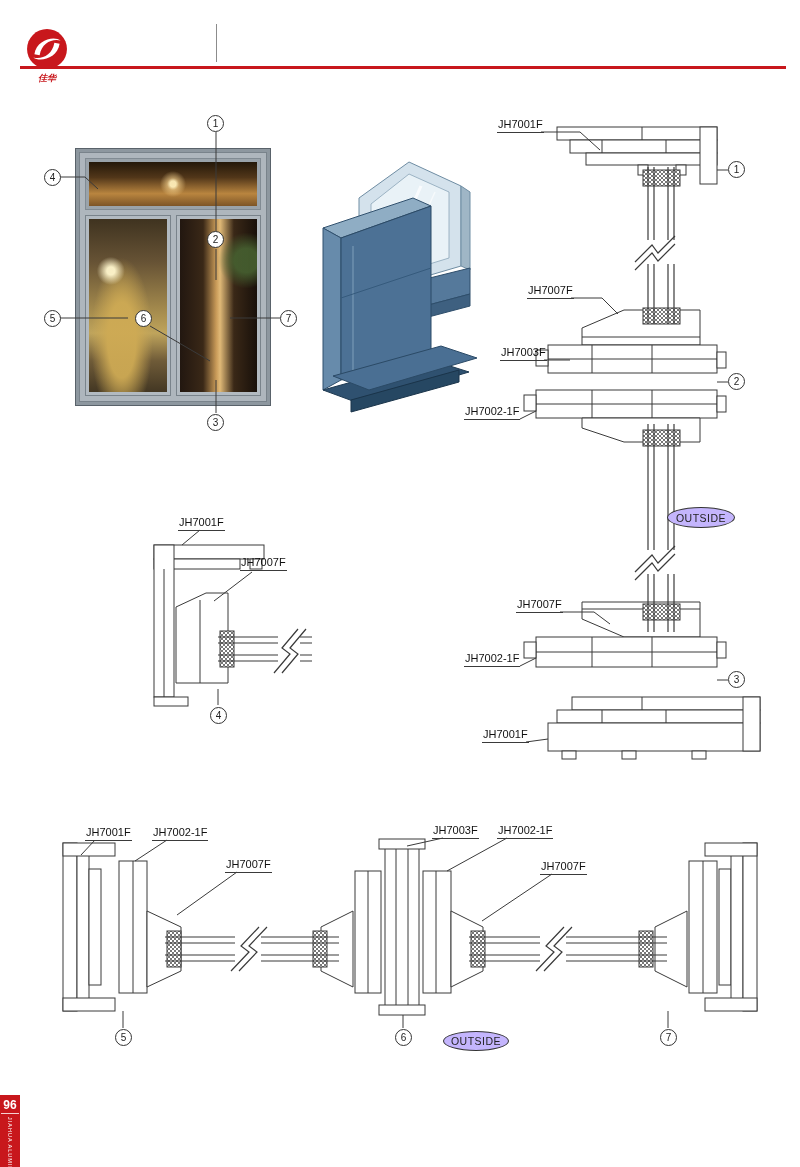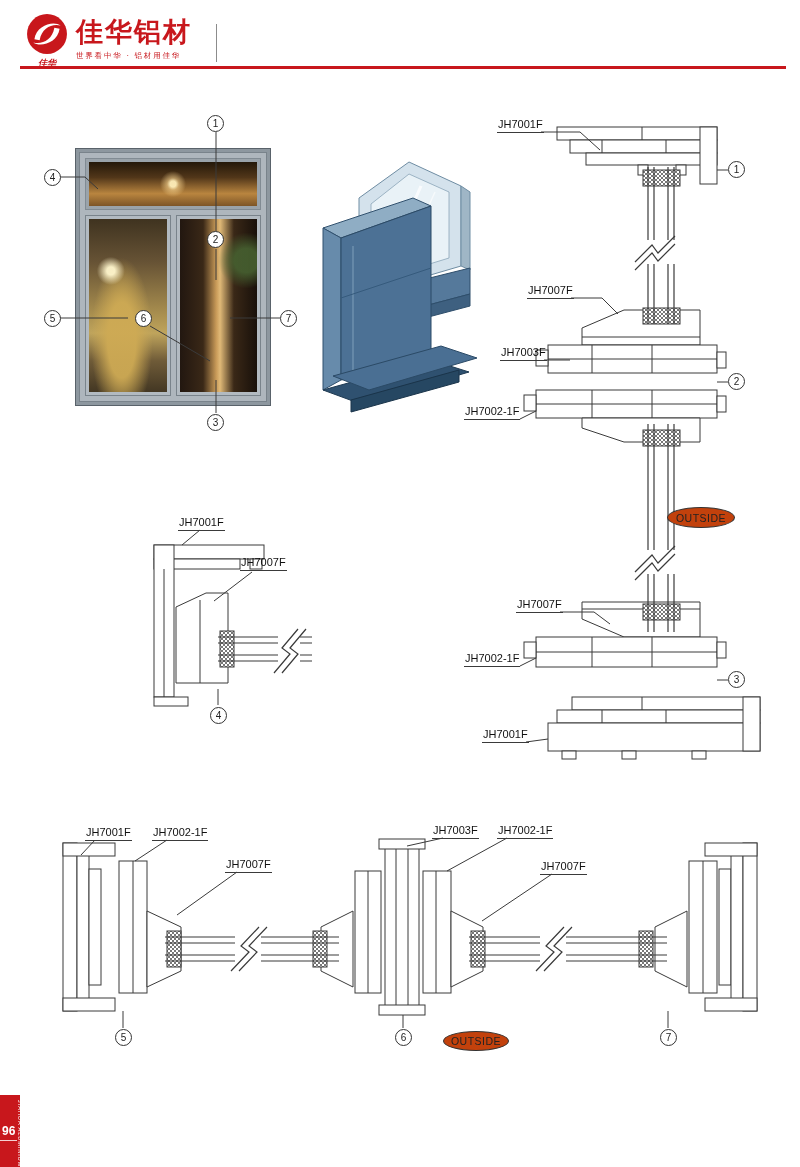--- a/index.html
+++ b/index.html
@@ -2,21 +2,21 @@
 <html><head>
 <meta charset="utf-8">
 <style>
   * { margin:0; padding:0; box-sizing:border-box; }
   html,body { width:800px; height:1167px; }
   body { position:relative; background:#fff; font-family:"Liberation Sans", sans-serif; color:#1c1c1c; }
   .page { position:absolute; inset:0; background:#fff; overflow:hidden; }
   .abs { position:absolute; }
 
   
-  .logo-mark { left:24px; top:13px; width:46px; text-align:center; }
+  .logo-mark { left:24px; top:28px; width:46px; text-align:center; }
   .logo-cap { font-size:9px; color:#c8171c; font-weight:bold; font-style:italic; margin-top:-2px; }
   .brand-name { font-size:27px; font-weight:bold; color:#c8171c; letter-spacing:2px; line-height:1.1; }
   .brand-tagline { font-size:7.5px; color:#c8171c; letter-spacing:1.8px; margin-top:3px; }
   .brand-block { left:76px; top:18px; }
   .hdr-divider { left:216px; top:24px; width:1px; height:38px; background:#8c8c8c; }
   .title-cn { font-size:21px; font-weight:bold; color:#141414; letter-spacing:1px; }
   .title-en { font-size:10px; color:#333; margin-top:4px; }
   .title-block { left:228px; top:21px; }
   .red-rule { left:20px; top:66px; width:766px; height:3px; background:#c8171c; }
 
@@ -40,48 +40,44 @@
     background:
       radial-gradient(circle at 86% 24%, rgba(70,96,48,.9) 0 12px, transparent 28px),
       linear-gradient(90deg,#221710 0%,#3a2817 30%,#c89a58 47%,#e0b977 52%,#3a2817 70%,#18100a 100%); }
 
   
   .plabel { position:absolute; font-size:11px; color:#111; white-space:nowrap;
             border-bottom:1px solid #3a3a3a; padding:0 1px 2px 1px; z-index:6; background:transparent; }
   .callout { position:absolute; width:17px; height:17px; border:1.3px solid #333; border-radius:50%;
              background:#fff; display:flex; align-items:center; justify-content:center;
              font-size:10px; color:#222; z-index:6; }
-  .outside { position:absolute; border:1.3px solid #333; border-radius:50%; background:#c2410c;
+  .outside { position:absolute; border:1.3px solid #333; border-radius:50%; background:#c4b5fd;
              font-size:10.5px; color:#222; display:flex; align-items:center; justify-content:center;
              z-index:6; letter-spacing:.5px; }
 
   
   .footer-tab { left:0; top:1095px; width:20px; height:72px; background:#c8171c; color:#fff;
-                display:flex; flex-direction:row; align-items:center; padding-top:3px; }
+                display:flex; flex-direction:column; align-items:center; padding-top:3px; }
   .page-num { font-size:12px; font-weight:bold; line-height:1.2; border-bottom:1px solid rgba(255,255,255,.8); padding:0 2px 1px; }
   .page-brand { writing-mode:vertical-rl; font-size:5.5px; letter-spacing:1px; margin-top:3px; white-space:nowrap; }
 
   svg.draw { position:absolute; z-index:2; }
 </style>
 </head>
 <body>
 
 <div class="page">
 
   <div class="abs logo-mark">
     <svg width="42" height="42" viewBox="0 0 40 40">
       <circle cx="20" cy="20" r="19" fill="#c8171c"></circle>
       <path d="M8,25 C10,11 27,7 33,12 C25,10 15,14 13,26 Z" fill="#ffffff"></path>
       <path d="M32,15 C30,29 13,33 7,28 C15,30 25,26 27,14 Z" fill="#ffffff"></path>
     </svg>
     <div class="logo-cap">佳华</div>
-  </div>
-  <div class="abs brand-block">
-    <div class="brand-name">佳华铝材</div>
-    <div class="brand-tagline">世界看中华 · 铝材用佳华</div>
   </div>
   <div class="abs hdr-divider"></div>
   <div class="abs red-rule"></div>
 
   <div class="abs photo">
     <div class="ph-frame">
       <div class="ph-transom">
         <div class="ph-transom-glass"></div>
       </div>
       <div class="ph-body">

